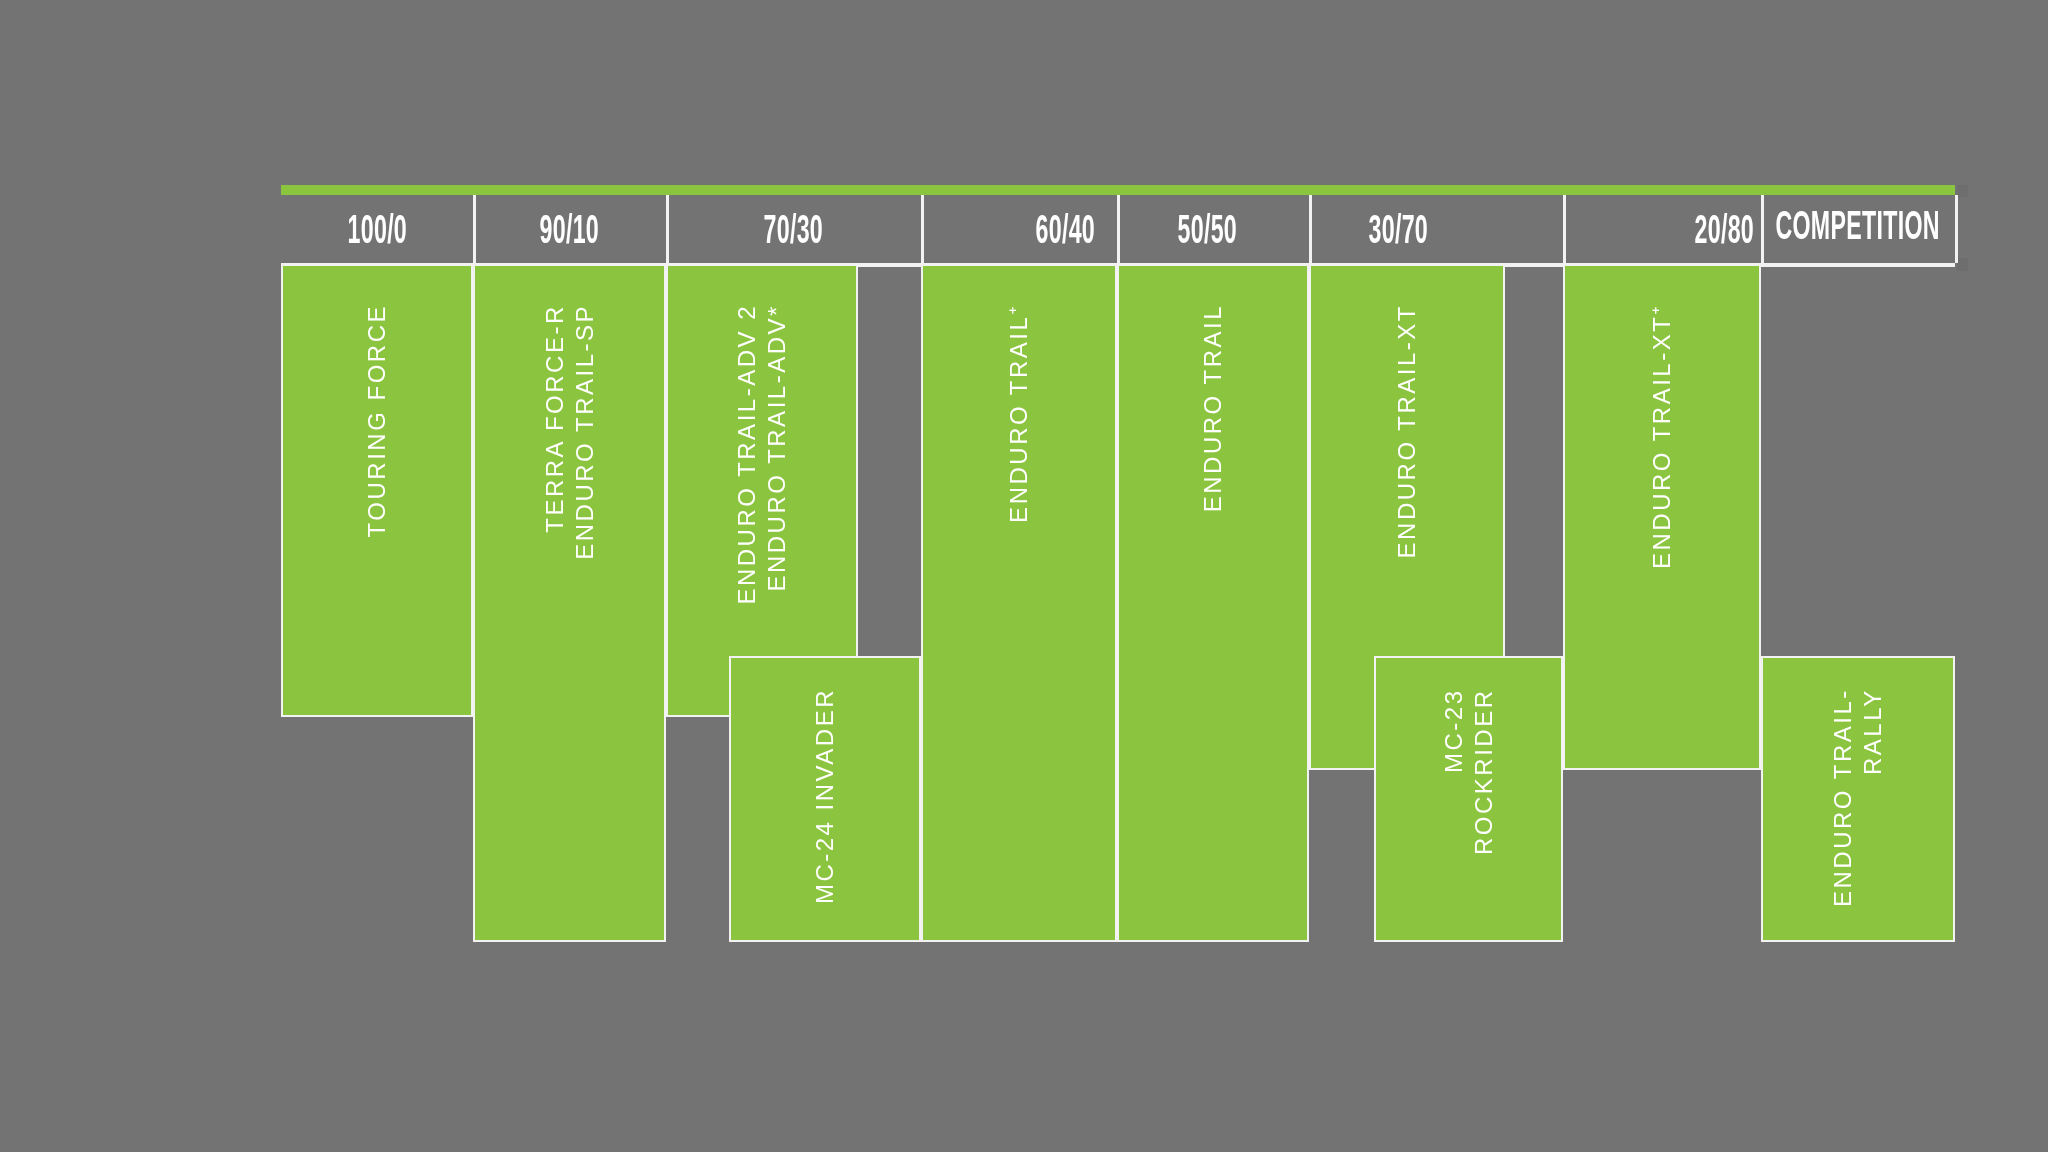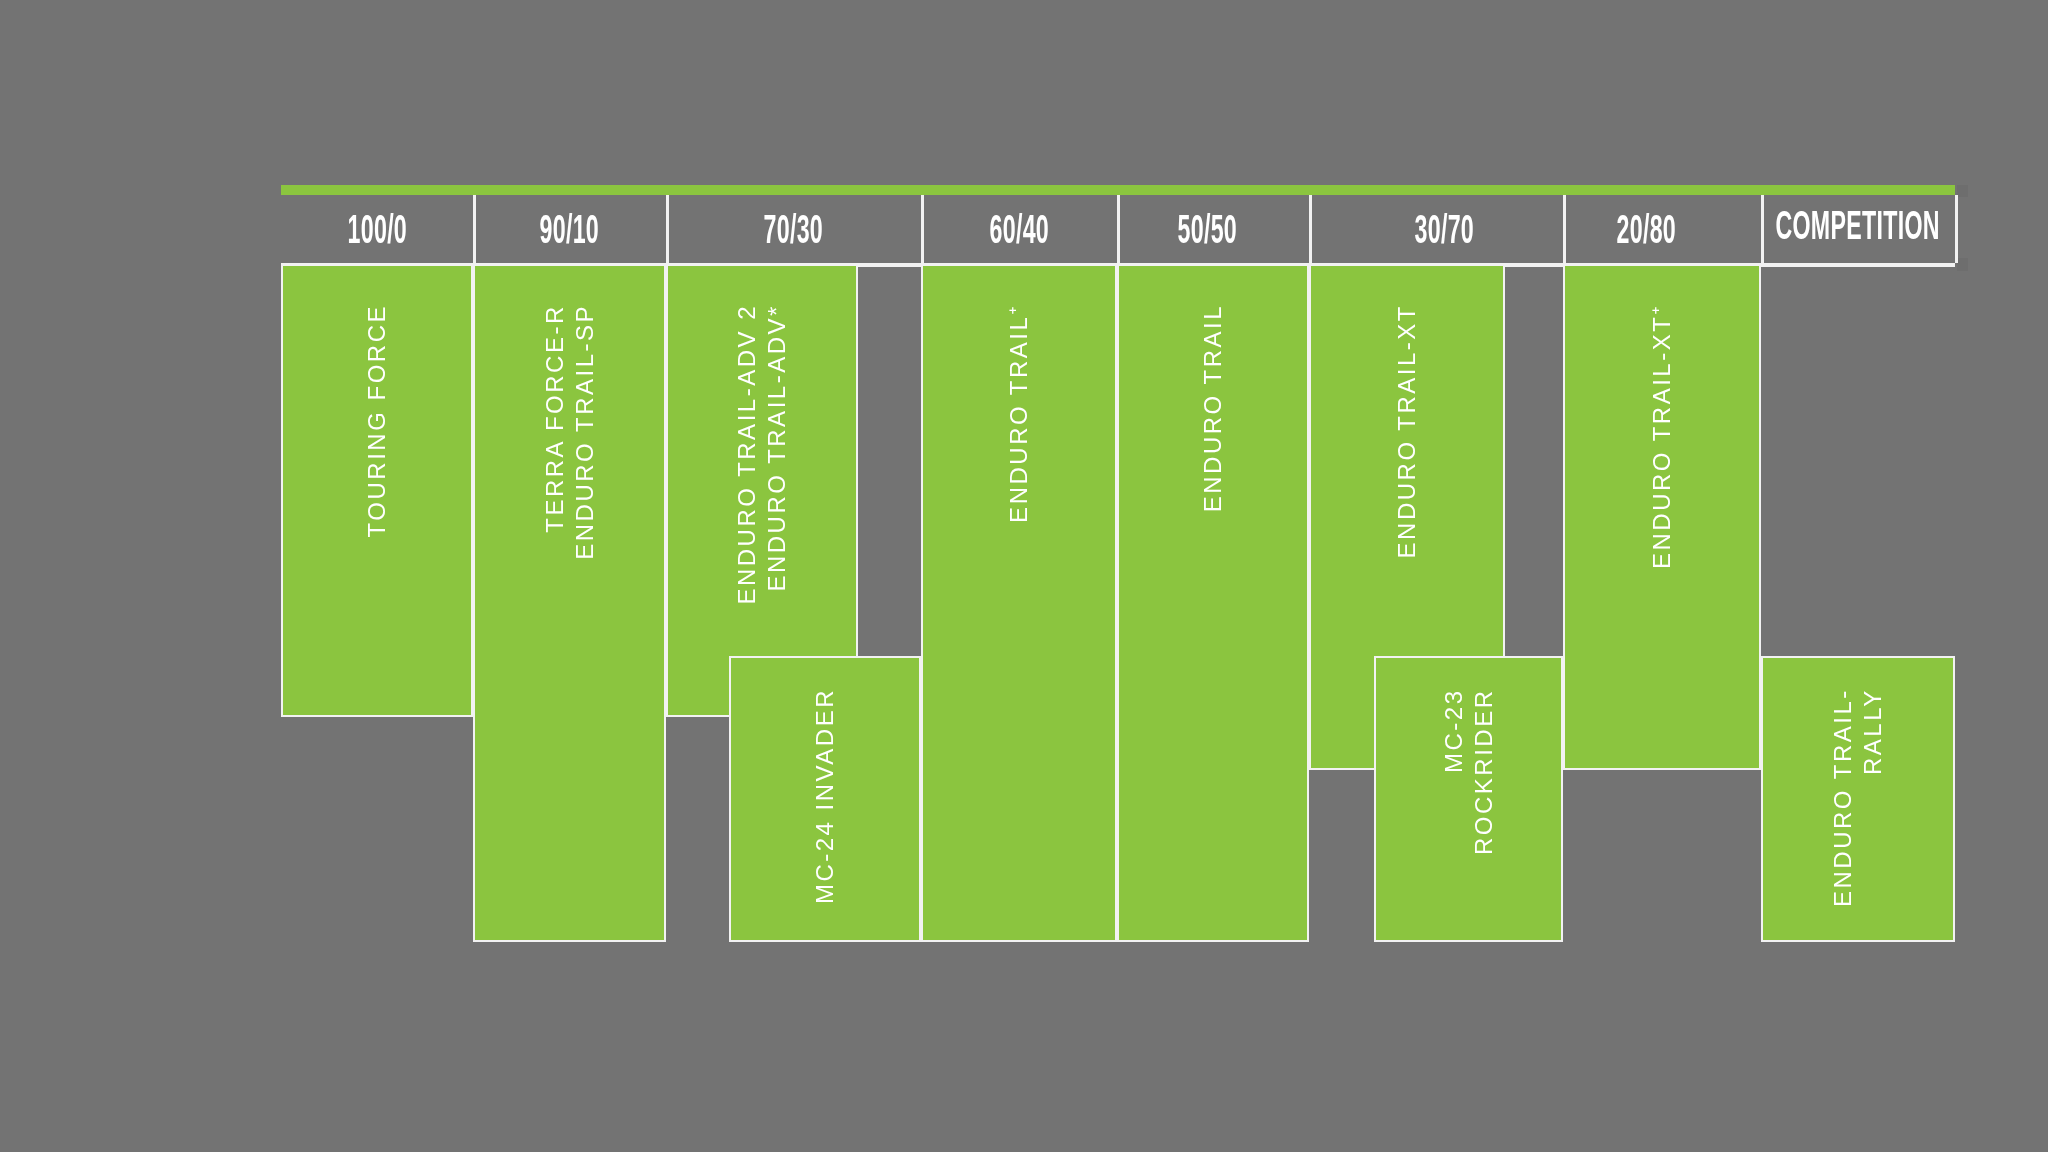--- a/index.html
+++ b/index.html
@@ -63,33 +63,33 @@
       </div>
       <div class="hdivider" style="left: 473px; top: 195px; width: 3px; height: 68px; background: rgb(242, 242, 242);"></div>
       <div class="hcell" style="left: 473px; top: 195px; width: 193px; height: 68px;">
         <span class="htxt">90/10</span>
       </div>
       <div class="hdivider" style="left: 666px; top: 195px; width: 3px; height: 68px; background: rgb(242, 242, 242);"></div>
       <div class="hcell" style="left: 666px; top: 195px; width: 255px; height: 68px;">
         <span class="htxt">70/30</span>
       </div>
       <div class="hdivider" style="left: 921px; top: 195px; width: 3px; height: 68px; background: rgb(242, 242, 242);"></div>
-      <div class="hcell" style="left: 921px; top: 195px; width: 196px; height: 68px;">
+      <div class="hcell" style="left: 921px; top: 195px; width: 196px; height: 68px; padding-left: 46px;">
         <span class="htxt">60/40</span>
       </div>
       <div class="hdivider" style="left: 1117px; top: 195px; width: 3px; height: 68px; background: rgb(242, 242, 242);"></div>
       <div class="hcell" style="left: 1117px; top: 195px; width: 180px; height: 68px;">
         <span class="htxt">50/50</span>
       </div>
       <div class="hdivider" style="left: 1309px; top: 195px; width: 3px; height: 68px; background: rgb(242, 242, 242);"></div>
-      <div class="hcell" style="left: 1317px; top: 195px; width: 254px; height: 68px;">
+      <div class="hcell" style="left: 1271px; top: 195px; width: 254px; height: 68px;">
         <span class="htxt">30/70</span>
       </div>
       <div class="hdivider" style="left: 1563px; top: 195px; width: 3px; height: 68px; background: rgb(242, 242, 242);"></div>
-      <div class="hcell" style="left: 1547px; top: 195px; width: 198px; height: 68px;">
+      <div class="hcell" style="left: 1625px; top: 195px; width: 198px; height: 68px;">
         <span class="htxt">20/80</span>
       </div>
       <div class="hdivider" style="left: 1761px; top: 195px; width: 3px; height: 68px; background: rgb(242, 242, 242);"></div>
       <div class="hcell" style="left: 1761px; top: 195px; width: 194px; height: 60px;">
         <span class="htxt">COMPETITION</span>
       </div>
       <div class="hdivider" style="left: 1955px; top: 195px; width: 3px; height: 68px; background: rgb(242, 242, 242);"></div>
     </div>
   <div id="bars">
       <div class="bar street" style="left: 281px; top: 264px; width: 192px; height: 453px; background: rgb(139, 197, 63);">

